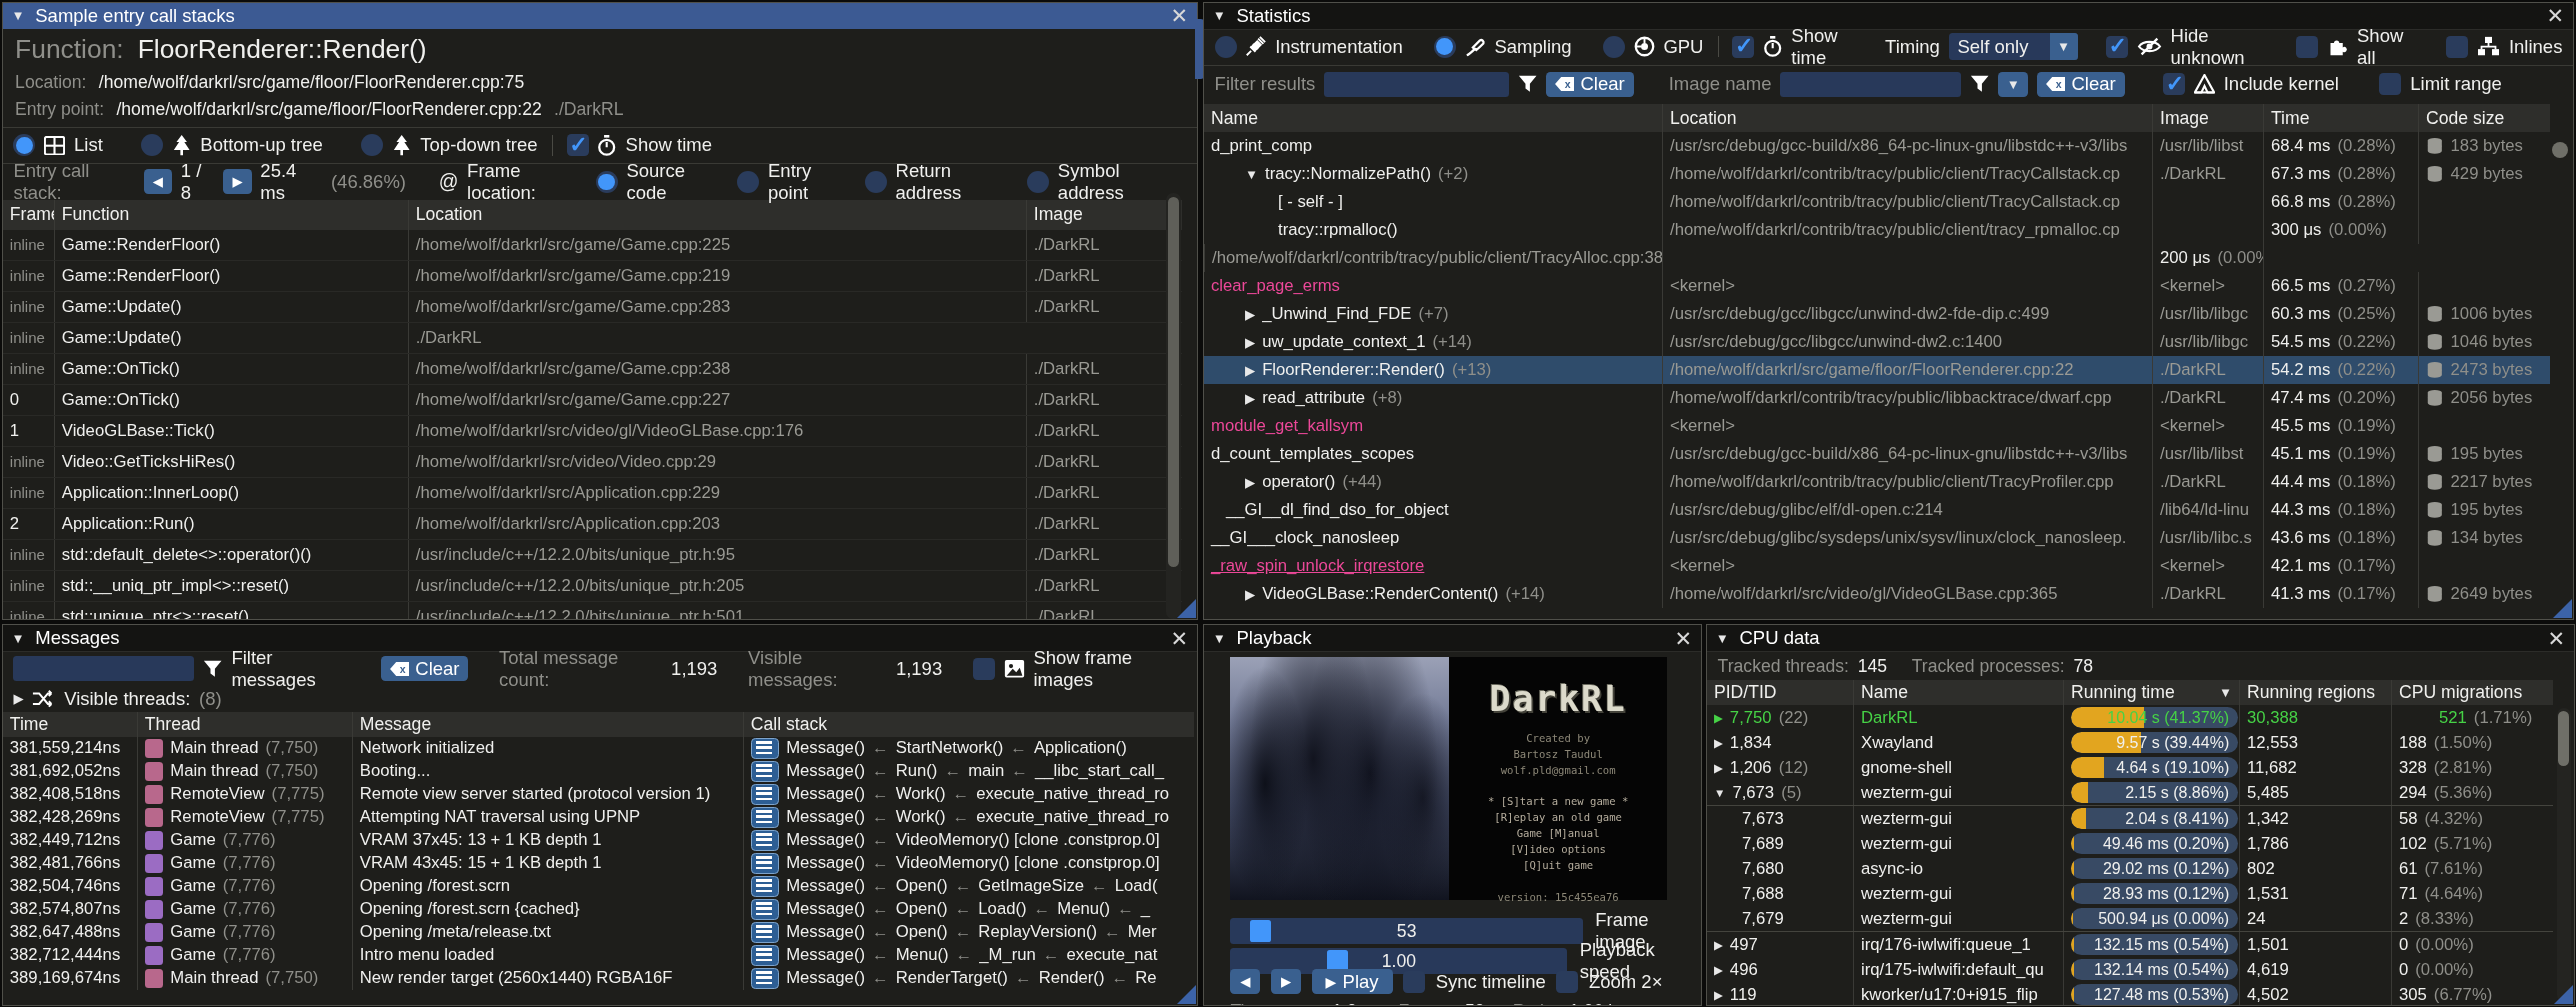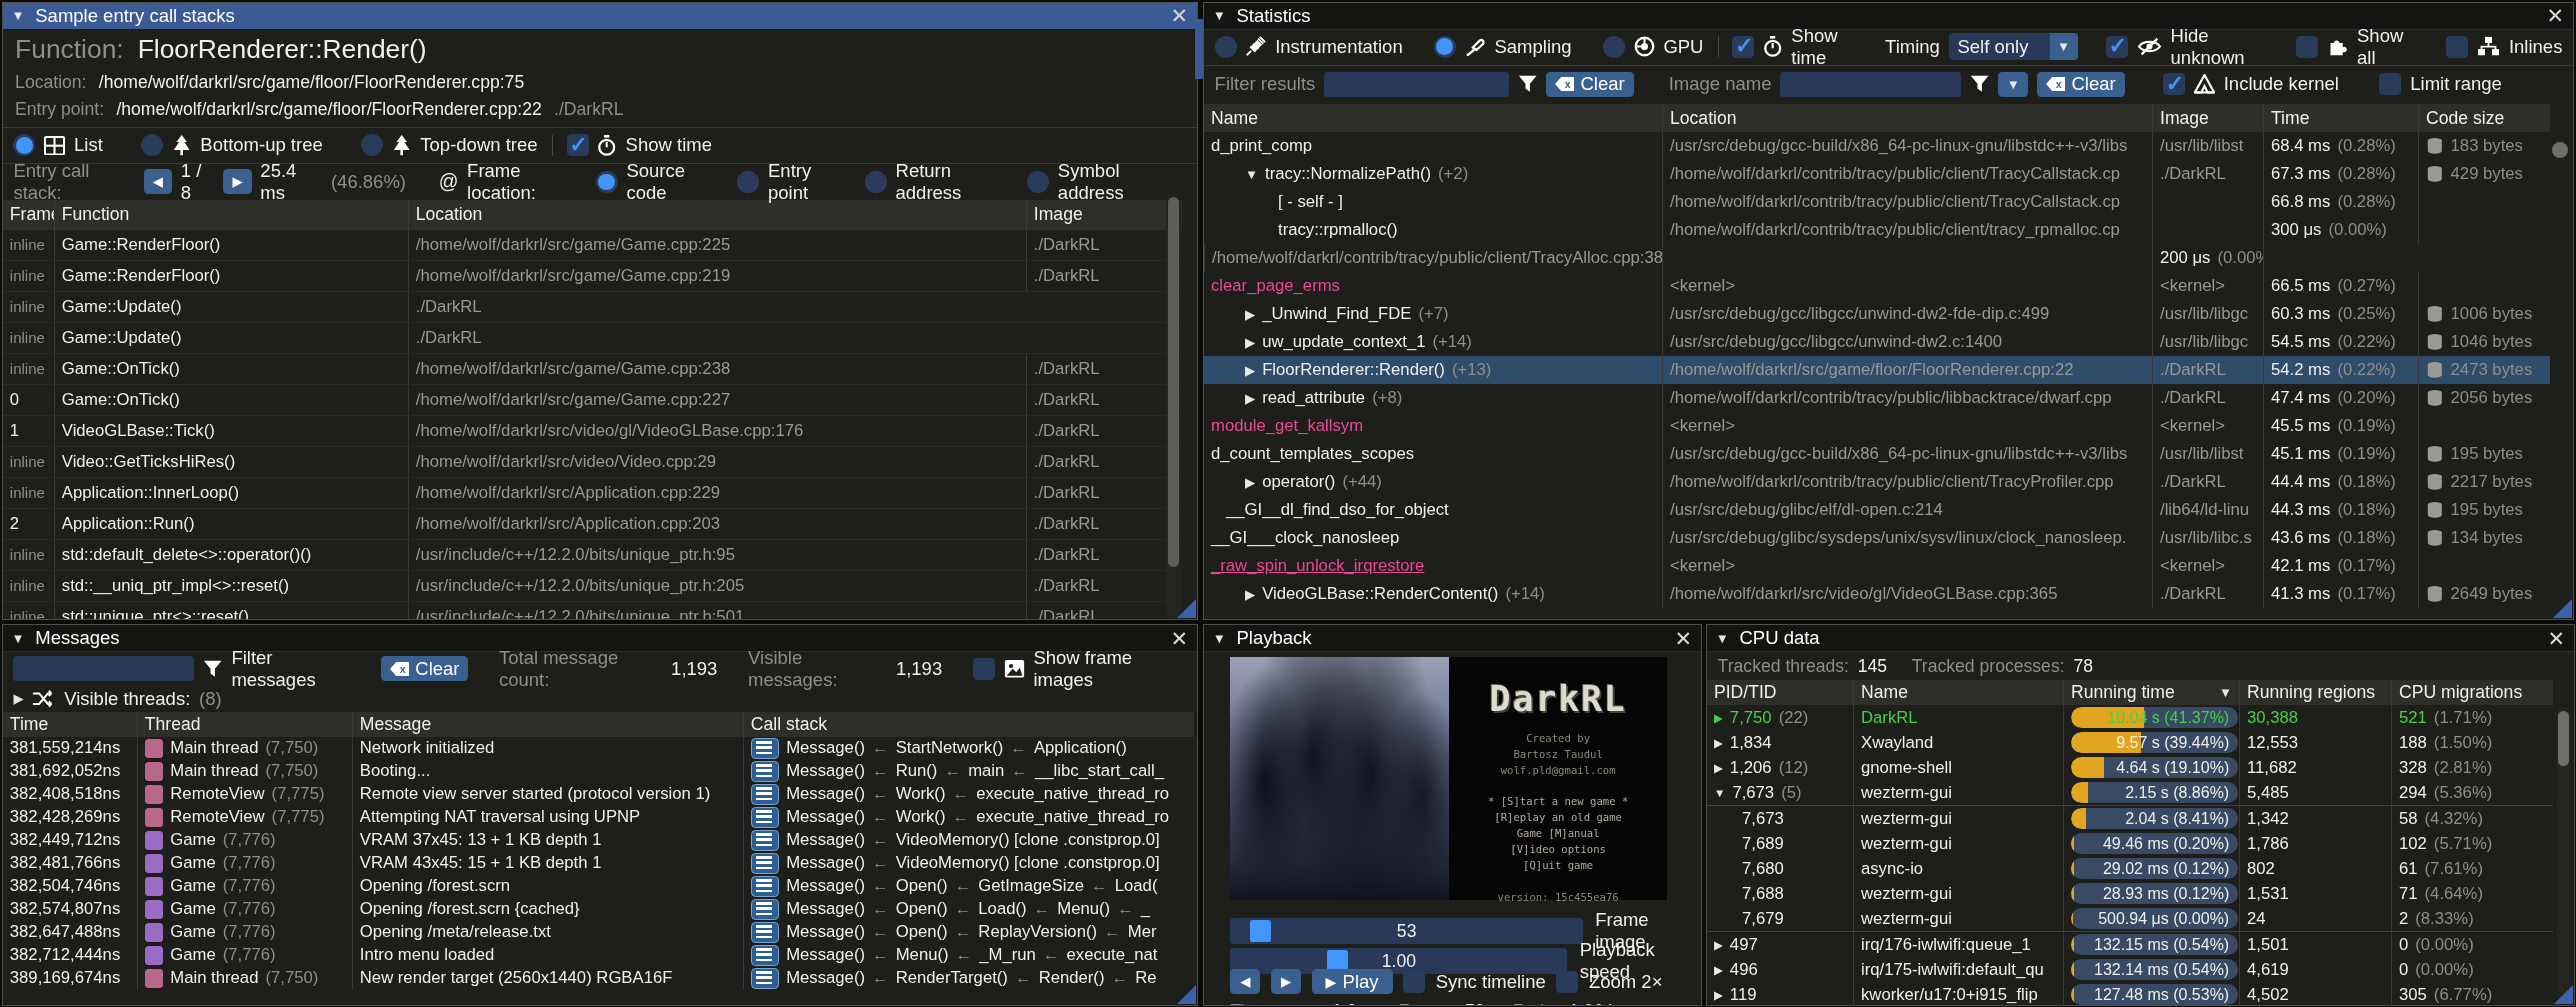--- a/index.html
+++ b/index.html
@@ -208,20 +208,23 @@
           </div>
         </div>
         <div class="trow g-sample">
           <div class="cell">
             <span class="dim" style="font-size: 15px;">inline</span>
           </div>
           <div class="cell bl">
             <span>Game::Update()</span>
           </div>
           <div class="cell bl">
+            <span class="path">/home/wolf/darkrl/src/game/Game.cpp:283</span>
+          </div>
+          <div class="cell bl">
             <span class="path">./DarkRL</span>
           </div>
         </div>
         <div class="trow g-sample">
           <div class="cell">
             <span class="dim" style="font-size: 15px;">inline</span>
           </div>
           <div class="cell bl">
             <span>Game::Update()</span>
           </div>
@@ -1321,21 +1324,21 @@
           <div class="cell bl">
             <span class="pill">
               <span class="fill" style="width: 44%;"></span>
               <span class="ptxt" style="color: rgb(70, 210, 70);">10.04 s (41.37%)</span>
             </span>
           </div>
           <div class="cell bl">
             <span style="color: rgb(70, 210, 70);">30,388</span>
           </div>
           <div class="cell bl">
-            <span style="color: rgb(70, 210, 70);">521</span>
+            <span style="color: rgb(70, 210, 70); margin-left: 40px;">521</span>
             <span class="dim">(1.71%)</span>
           </div>
         </div>
         <div class="trow g-cpu">
           <div class="cell" style="padding-left: 7px;">
             <span class="tri" style="font-size: 11.5px;">▶</span>
             <span>1,834</span>
           </div>
           <div class="cell bl">
             <span>Xwayland</span>

